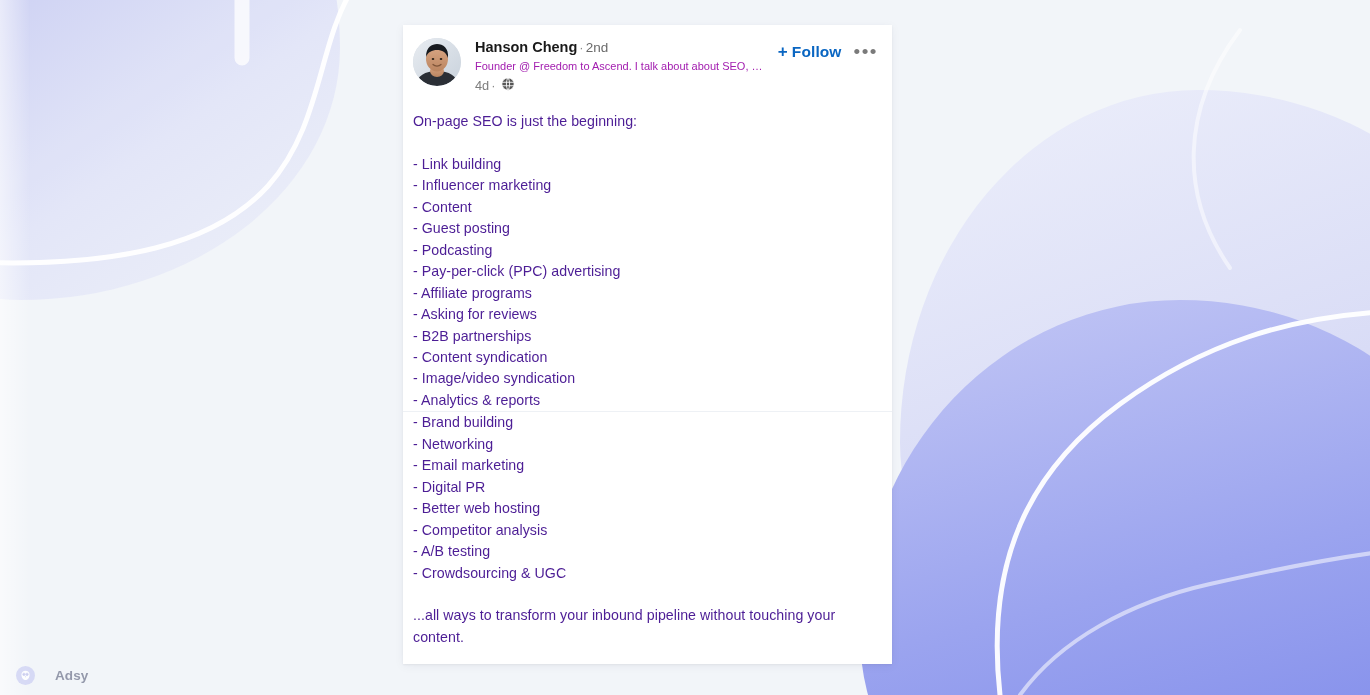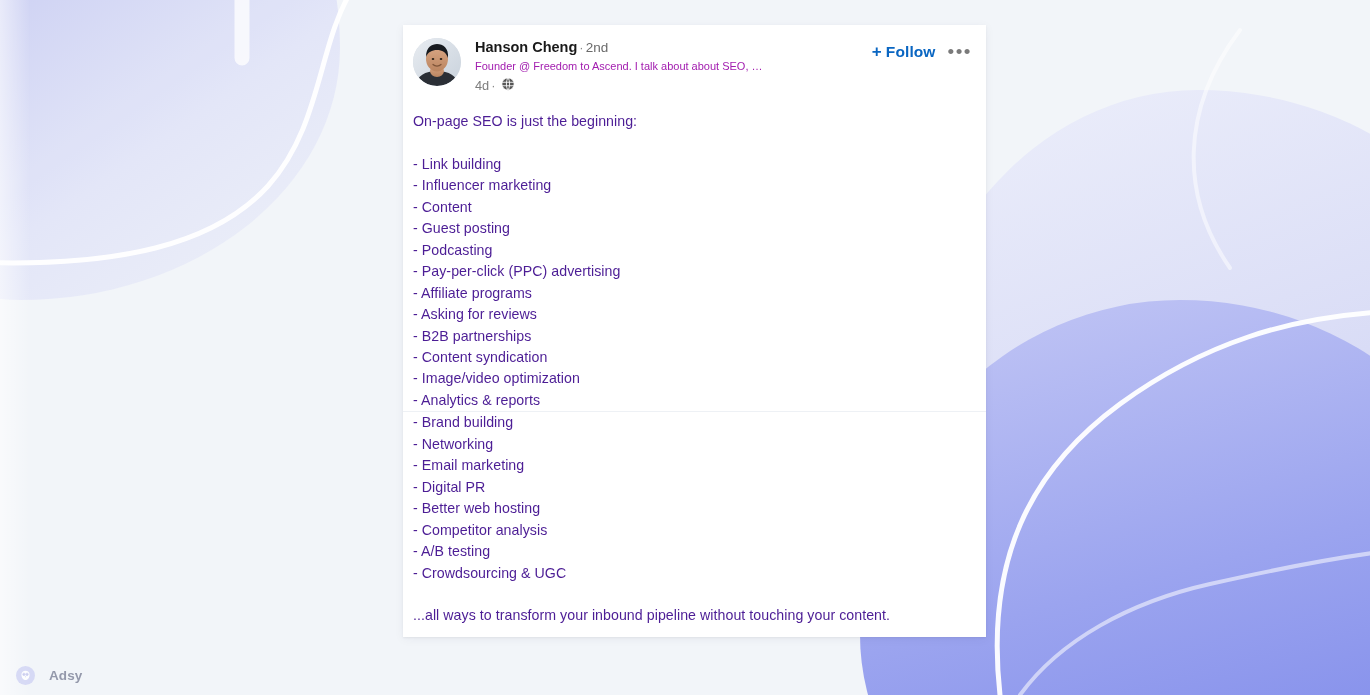--- a/index.html
+++ b/index.html
@@ -86,21 +86,21 @@
     width: 30px;
     height: 695px;
     background: linear-gradient(90deg, rgba(255,255,255,0.55), rgba(255,255,255,0));
   }
 
   
   .post-card {
     position: absolute;
     left: 403px;
     top: 25px;
-    width: 583px;
+    width: 489px;
     background: #ffffff;
     box-shadow: 0 1px 2px rgba(0,0,0,0.06), 0 2px 10px rgba(30,40,80,0.05);
   }
 
   .post-header {
     display: flex;
     align-items: flex-start;
     padding: 12px 12px 0 8px;
   }
 
@@ -237,31 +237,31 @@
     white-space: nowrap;
   }
 
   .group-divider {
     height: 1px;
     background: #eef1f5;
     margin: 0 -14px 0 -10px;
   }
 
   .body-outro {
-    padding-bottom: 10px;
+    padding-bottom: 16px;
   }
 
   
   .adsy-mark {
     position: absolute;
     left: 16px;
     bottom: 10px;
     display: flex;
     align-items: center;
-    gap: 14px;
+    gap: 20px;
     opacity: 0.9;
   }
   .adsy-badge {
     width: 19px;
     height: 19px;
     border-radius: 50%;
     background: #d4d7f5;
     display: flex;
     align-items: center;
     justify-content: center;
@@ -365,21 +365,21 @@
         <li>- Link building</li>
         <li>- Influencer marketing</li>
         <li>- Content</li>
         <li>- Guest posting</li>
         <li>- Podcasting</li>
         <li>- Pay-per-click (PPC) advertising</li>
         <li>- Affiliate programs</li>
         <li>- Asking for reviews</li>
         <li>- B2B partnerships</li>
         <li>- Content syndication</li>
-        <li>- Image/video optimization</li>
+        <li>- Image/video syndication</li>
         <li>- Analytics &amp; reports</li>
       </ul>
 
       <div class="group-divider"></div>
 
       <ul class="bullet-list">
         <li>- Brand building</li>
         <li>- Networking</li>
         <li>- Email marketing</li>
         <li>- Digital PR</li>

